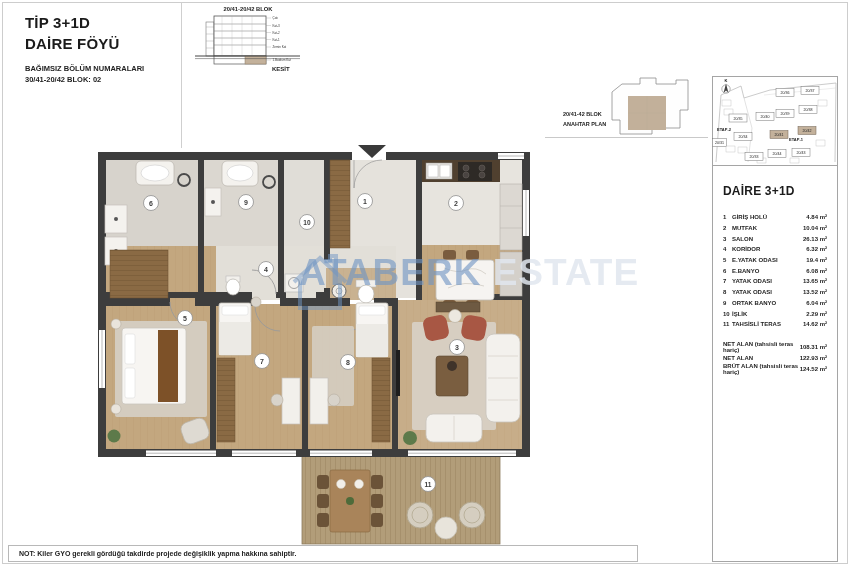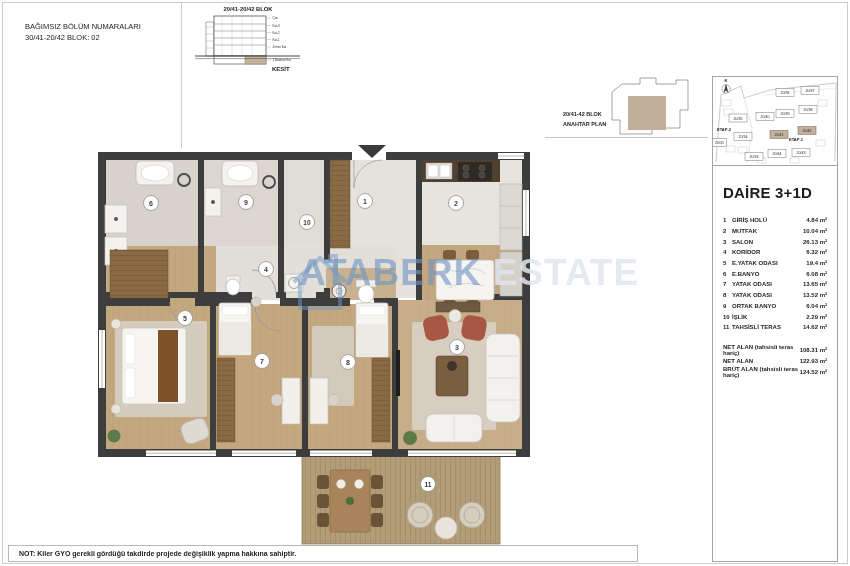--- a/index.html
+++ b/index.html
@@ -2,27 +2,27 @@
 <html><head>
 <meta charset="utf-8">
 <style>
   html,body{margin:0;padding:0;background:#fff;}
   #sheet{position:relative;width:850px;height:566px;background:#fff;
          font-family:"Liberation Sans",sans-serif;overflow:hidden;}
   .sheet-border{position:absolute;inset:2px;border:1px solid #cdcdcd;pointer-events:none;}
   
   .hdr{position:absolute;left:25px;top:12px;color:#1b1b1b;}
   .hdr-big{font-size:15px;font-weight:bold;line-height:21px;letter-spacing:.2px;}
-  .hdr-small{font-size:7.5px;font-weight:normal;line-height:11px;margin-top:9px;color:#222;}
+  .hdr-small{font-size:7.5px;font-weight:bold;line-height:11px;margin-top:9px;color:#222;}
   .vdiv{position:absolute;left:181px;top:2px;width:1px;height:146px;background:#cfcfcf;}
   .keyplan-baseline{position:absolute;left:545px;top:137px;width:163px;height:1px;background:#c9c9c9;}
   
   .sitebox{position:absolute;left:712px;top:76px;width:126px;height:90px;border:1px solid #a5a5a5;box-sizing:border-box;}
   .panel{position:absolute;left:712px;top:166px;width:126px;height:396px;border:1px solid #a5a5a5;border-top:none;box-sizing:border-box;color:#1c1c1c;}
-  .panel-title{margin:18px 0 0 10px;font-size:15px;font-weight:bold;letter-spacing:.2px;}
+  .panel-title{margin:18px 0 0 10px;font-size:12px;font-weight:bold;letter-spacing:.2px;}
   .room-list{margin:14px 10px 0 10px;}
   .room-row{display:flex;align-items:center;height:10.7px;font-size:6px;font-weight:600;}
   .room-no{width:9px;}
   .room-name{flex:1;}
   .room-area{text-align:right;}
   .totals{margin:12px 10px 0 10px;}
   .total-row{display:flex;align-items:center;height:11px;font-size:6px;font-weight:600;}
   .total-label{flex:1;}
   
   .notebox{position:absolute;left:8px;top:545px;width:630px;height:17px;border:1px solid #b8b8b8;box-sizing:border-box;}
@@ -36,20 +36,22 @@
   svg{position:absolute;}
   text{font-family:"Liberation Sans",sans-serif;}
 </style>
 </head>
 <body>
 
 <div id="sheet">
   <div class="sheet-border"></div>
 
   <div class="hdr">
+    <div class="hdr-big">TİP 3+1D</div>
+    <div class="hdr-big">DAİRE FÖYÜ</div>
     <div class="hdr-small">
       <div>BAĞIMSIZ BÖLÜM NUMARALARI</div>
       <div>30/41-20/42 BLOK: 02</div>
     </div>
   </div>
   <div class="vdiv"></div>
   <div class="keyplan-baseline"></div>
 
   <svg style="left:190px;top:2px" width="115" height="75" viewBox="190 2 115 75">
     <text x="248" y="11" font-size="5.8" font-weight="bold" fill="#1b1b1b" text-anchor="middle">20/41-20/42 BLOK</text>

